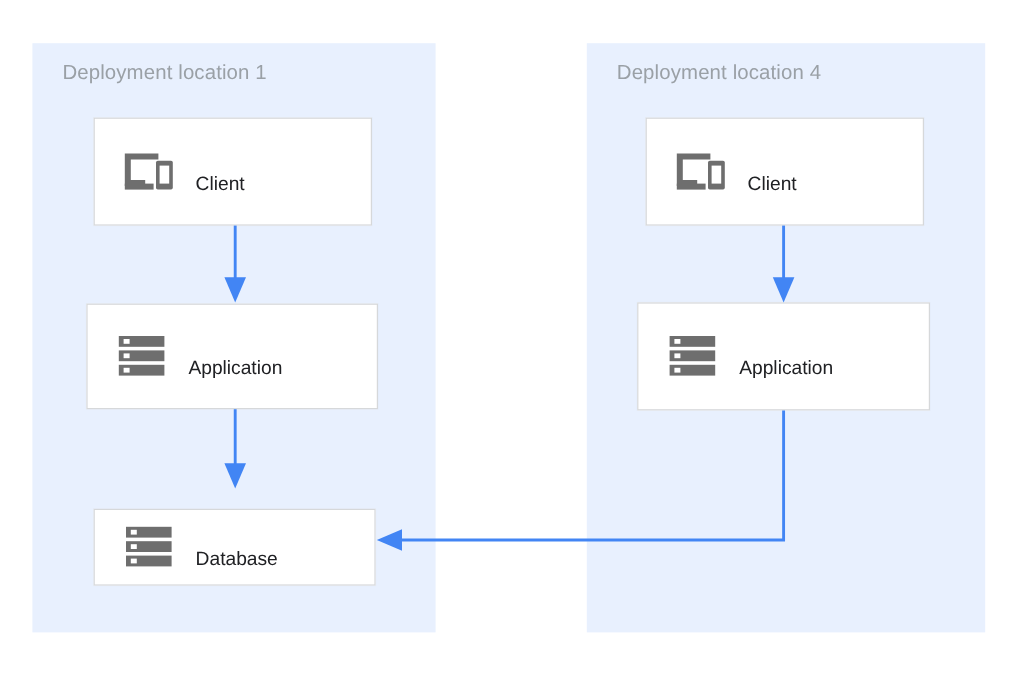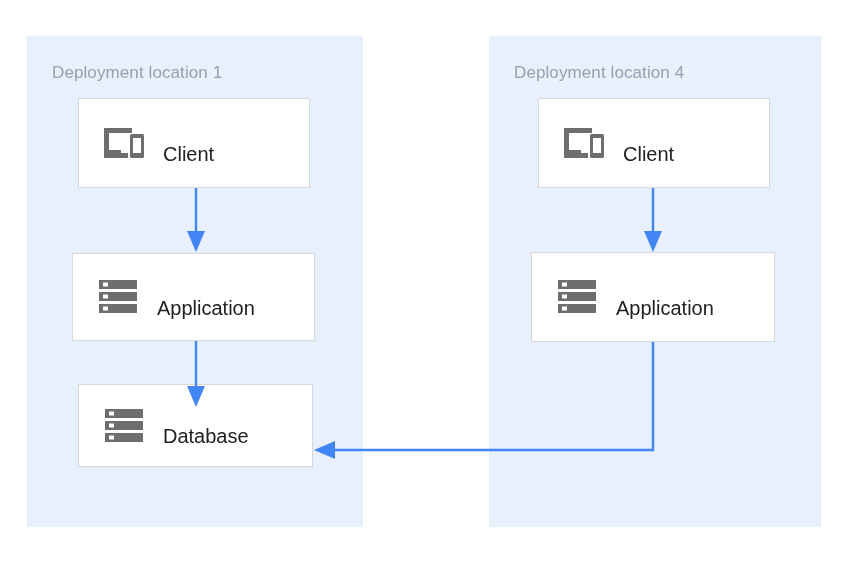--- a/index.html
+++ b/index.html
@@ -25,21 +25,21 @@
     position: absolute;
     background: #e8f0fe;
     box-sizing: border-box;
   }
   #panel-1 { left: 27px;  top: 36px; width: 336px; height: 491px; }
   #panel-2 { left: 489px; top: 36px; width: 332px; height: 491px; }
 
   .panel-title {
     position: absolute;
     left: 25px;
-    top: 26px;
+    top: 14px;
     font-size: 17px;
     line-height: 22px;
     color: #9aa0a6;
     white-space: nowrap;
     letter-spacing: 0.1px;
   }
 
   
   .node {
     position: absolute;
@@ -56,31 +56,31 @@
     height: 46px;
     margin-left: 22px;
     display: flex;
     align-items: center;
     justify-content: center;
   }
   .node-label {
     flex: 1 1 auto;
     margin-left: 16px;
     margin-right: 10px;
-    font-size: 20px;
+    font-size: 16px;
     line-height: 24px;
     color: #202124;
     white-space: nowrap;
     margin-top: 21px;
   }
 
   
   #node-client-1 { left: 78px;  top: 98px;  width: 232px; height: 90px; }
   #node-app-1    { left: 72px;  top: 253px; width: 243px; height: 88px; }
-  #node-db-1     { left: 78px;  top: 384px; width: 235px; height: 83px; }
+  #node-db-1     { left: 78px;  top: 424px; width: 235px; height: 64px; }
   #node-client-2 { left: 538px; top: 98px;  width: 232px; height: 90px; }
   #node-app-2    { left: 531px; top: 252px; width: 244px; height: 90px; }
 
   
   #connectors {
     position: absolute;
     left: 0;
     top: 0;
     width: 856px;
     height: 574px;

